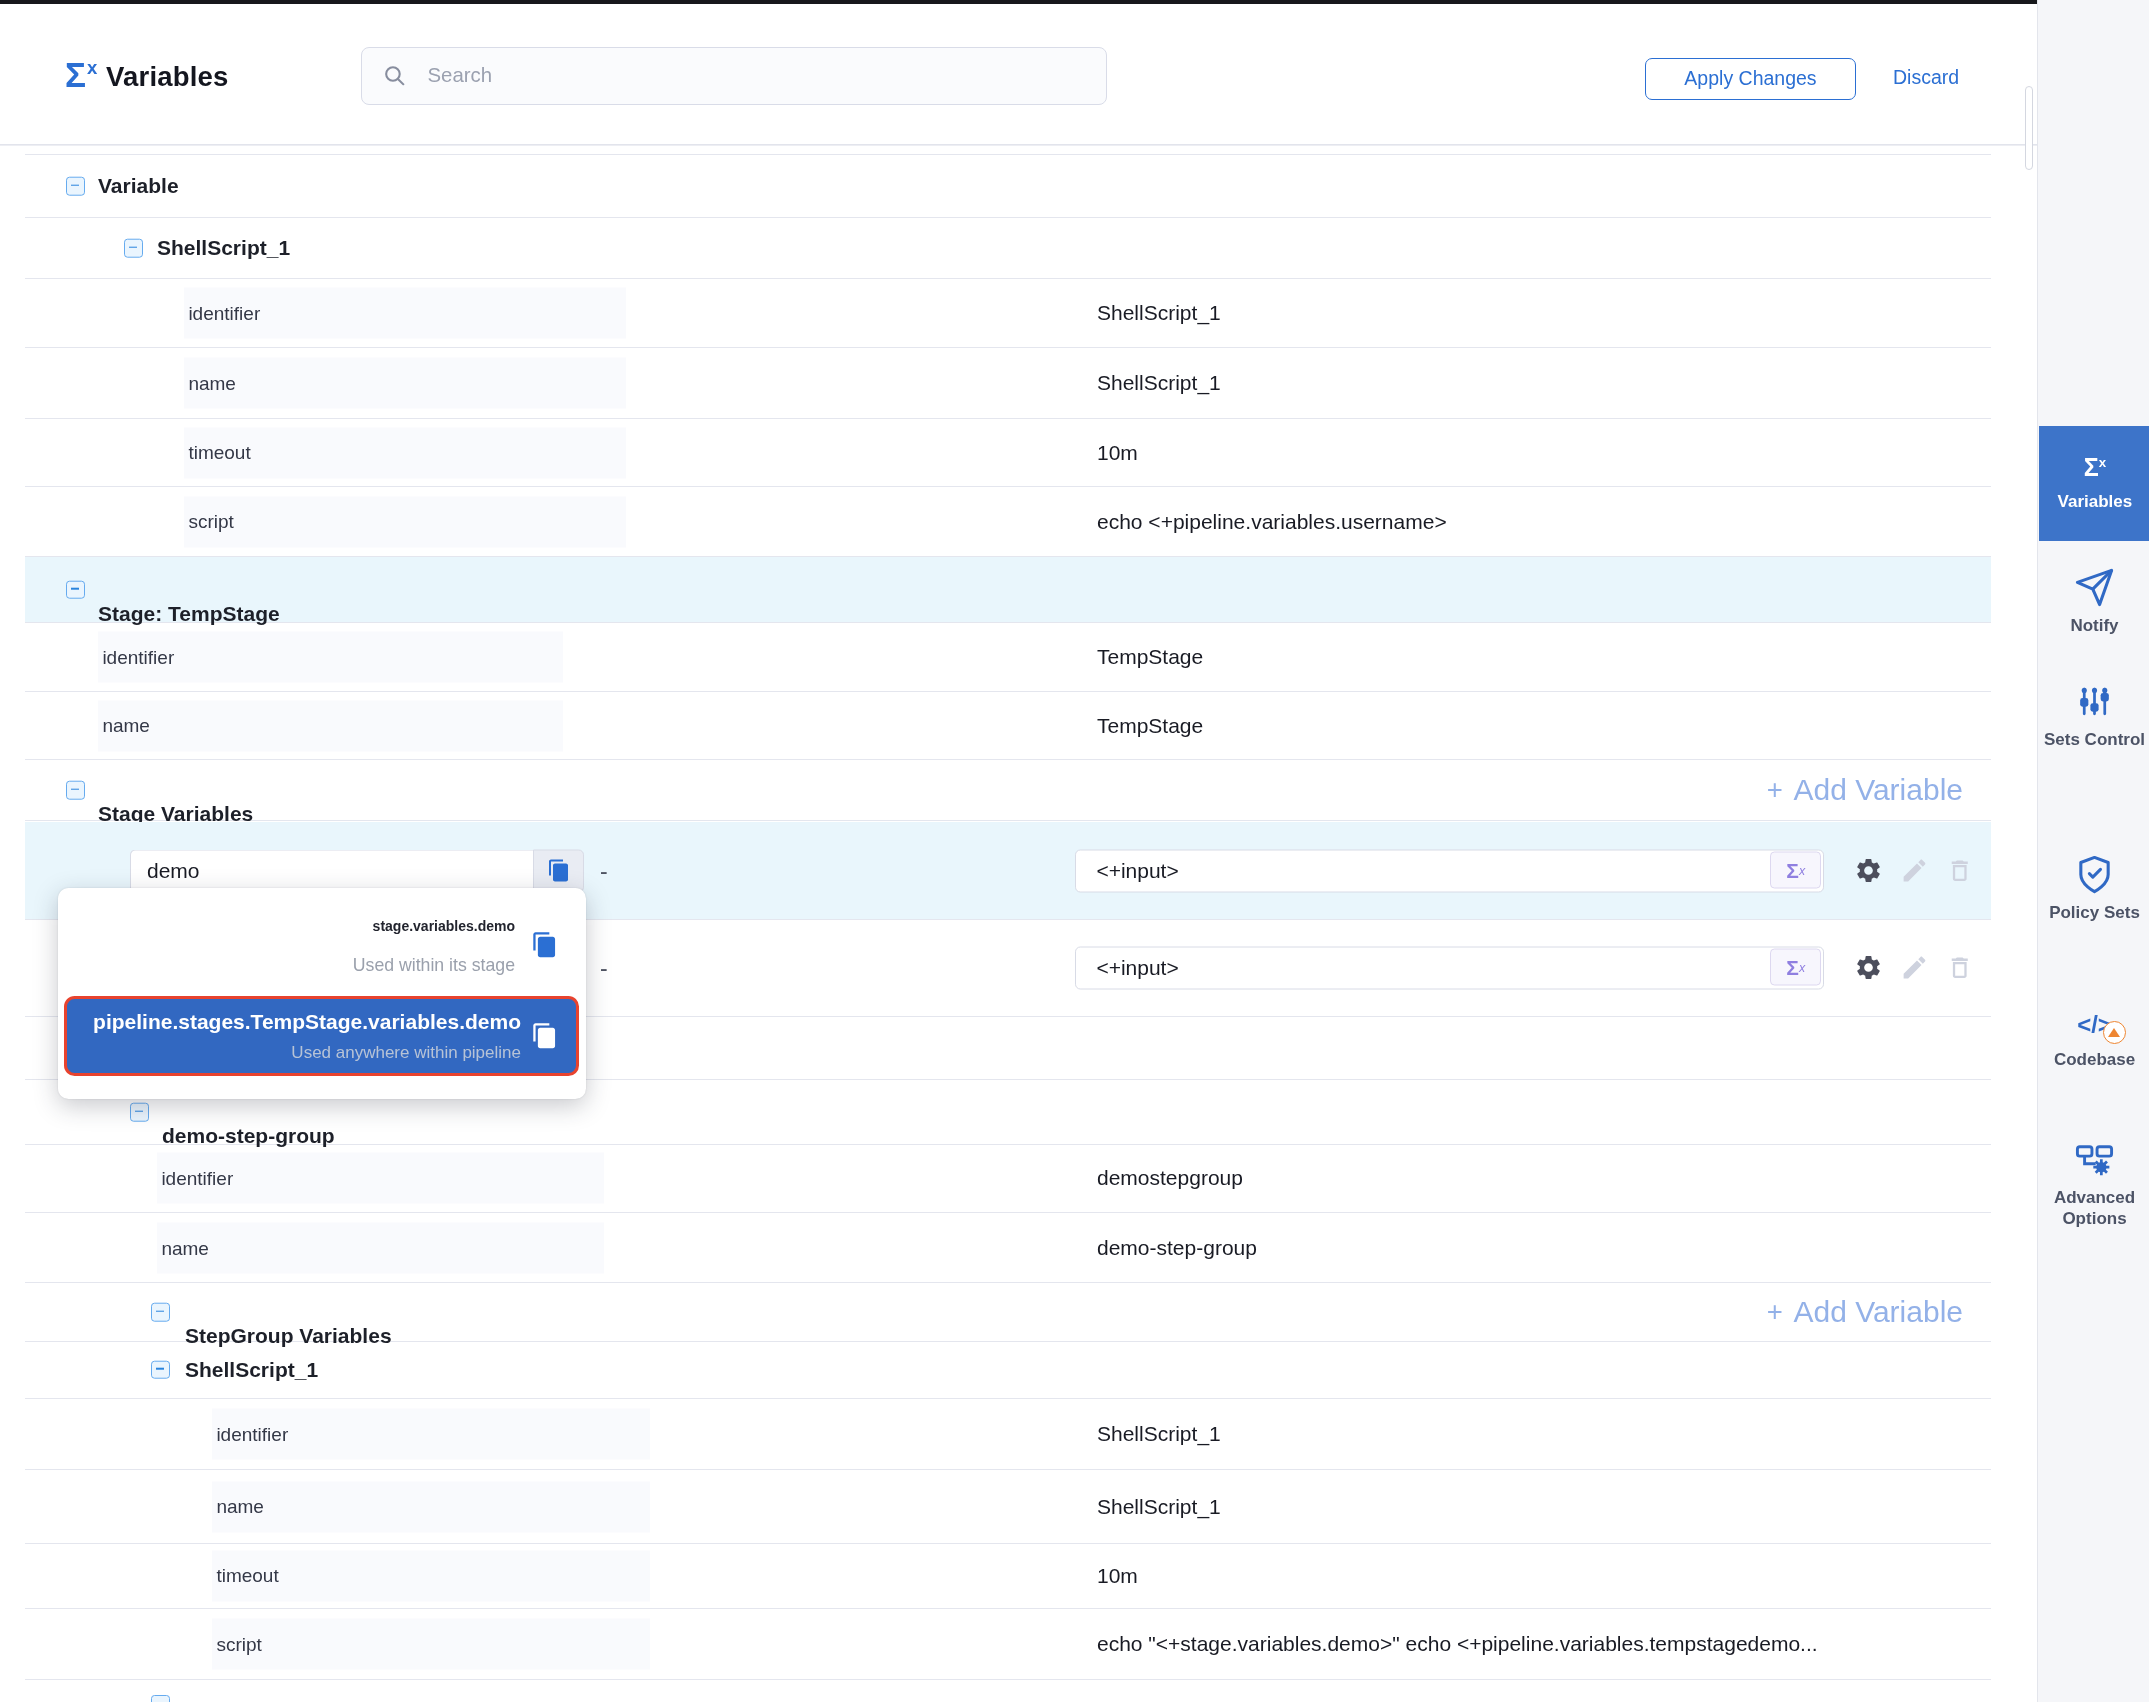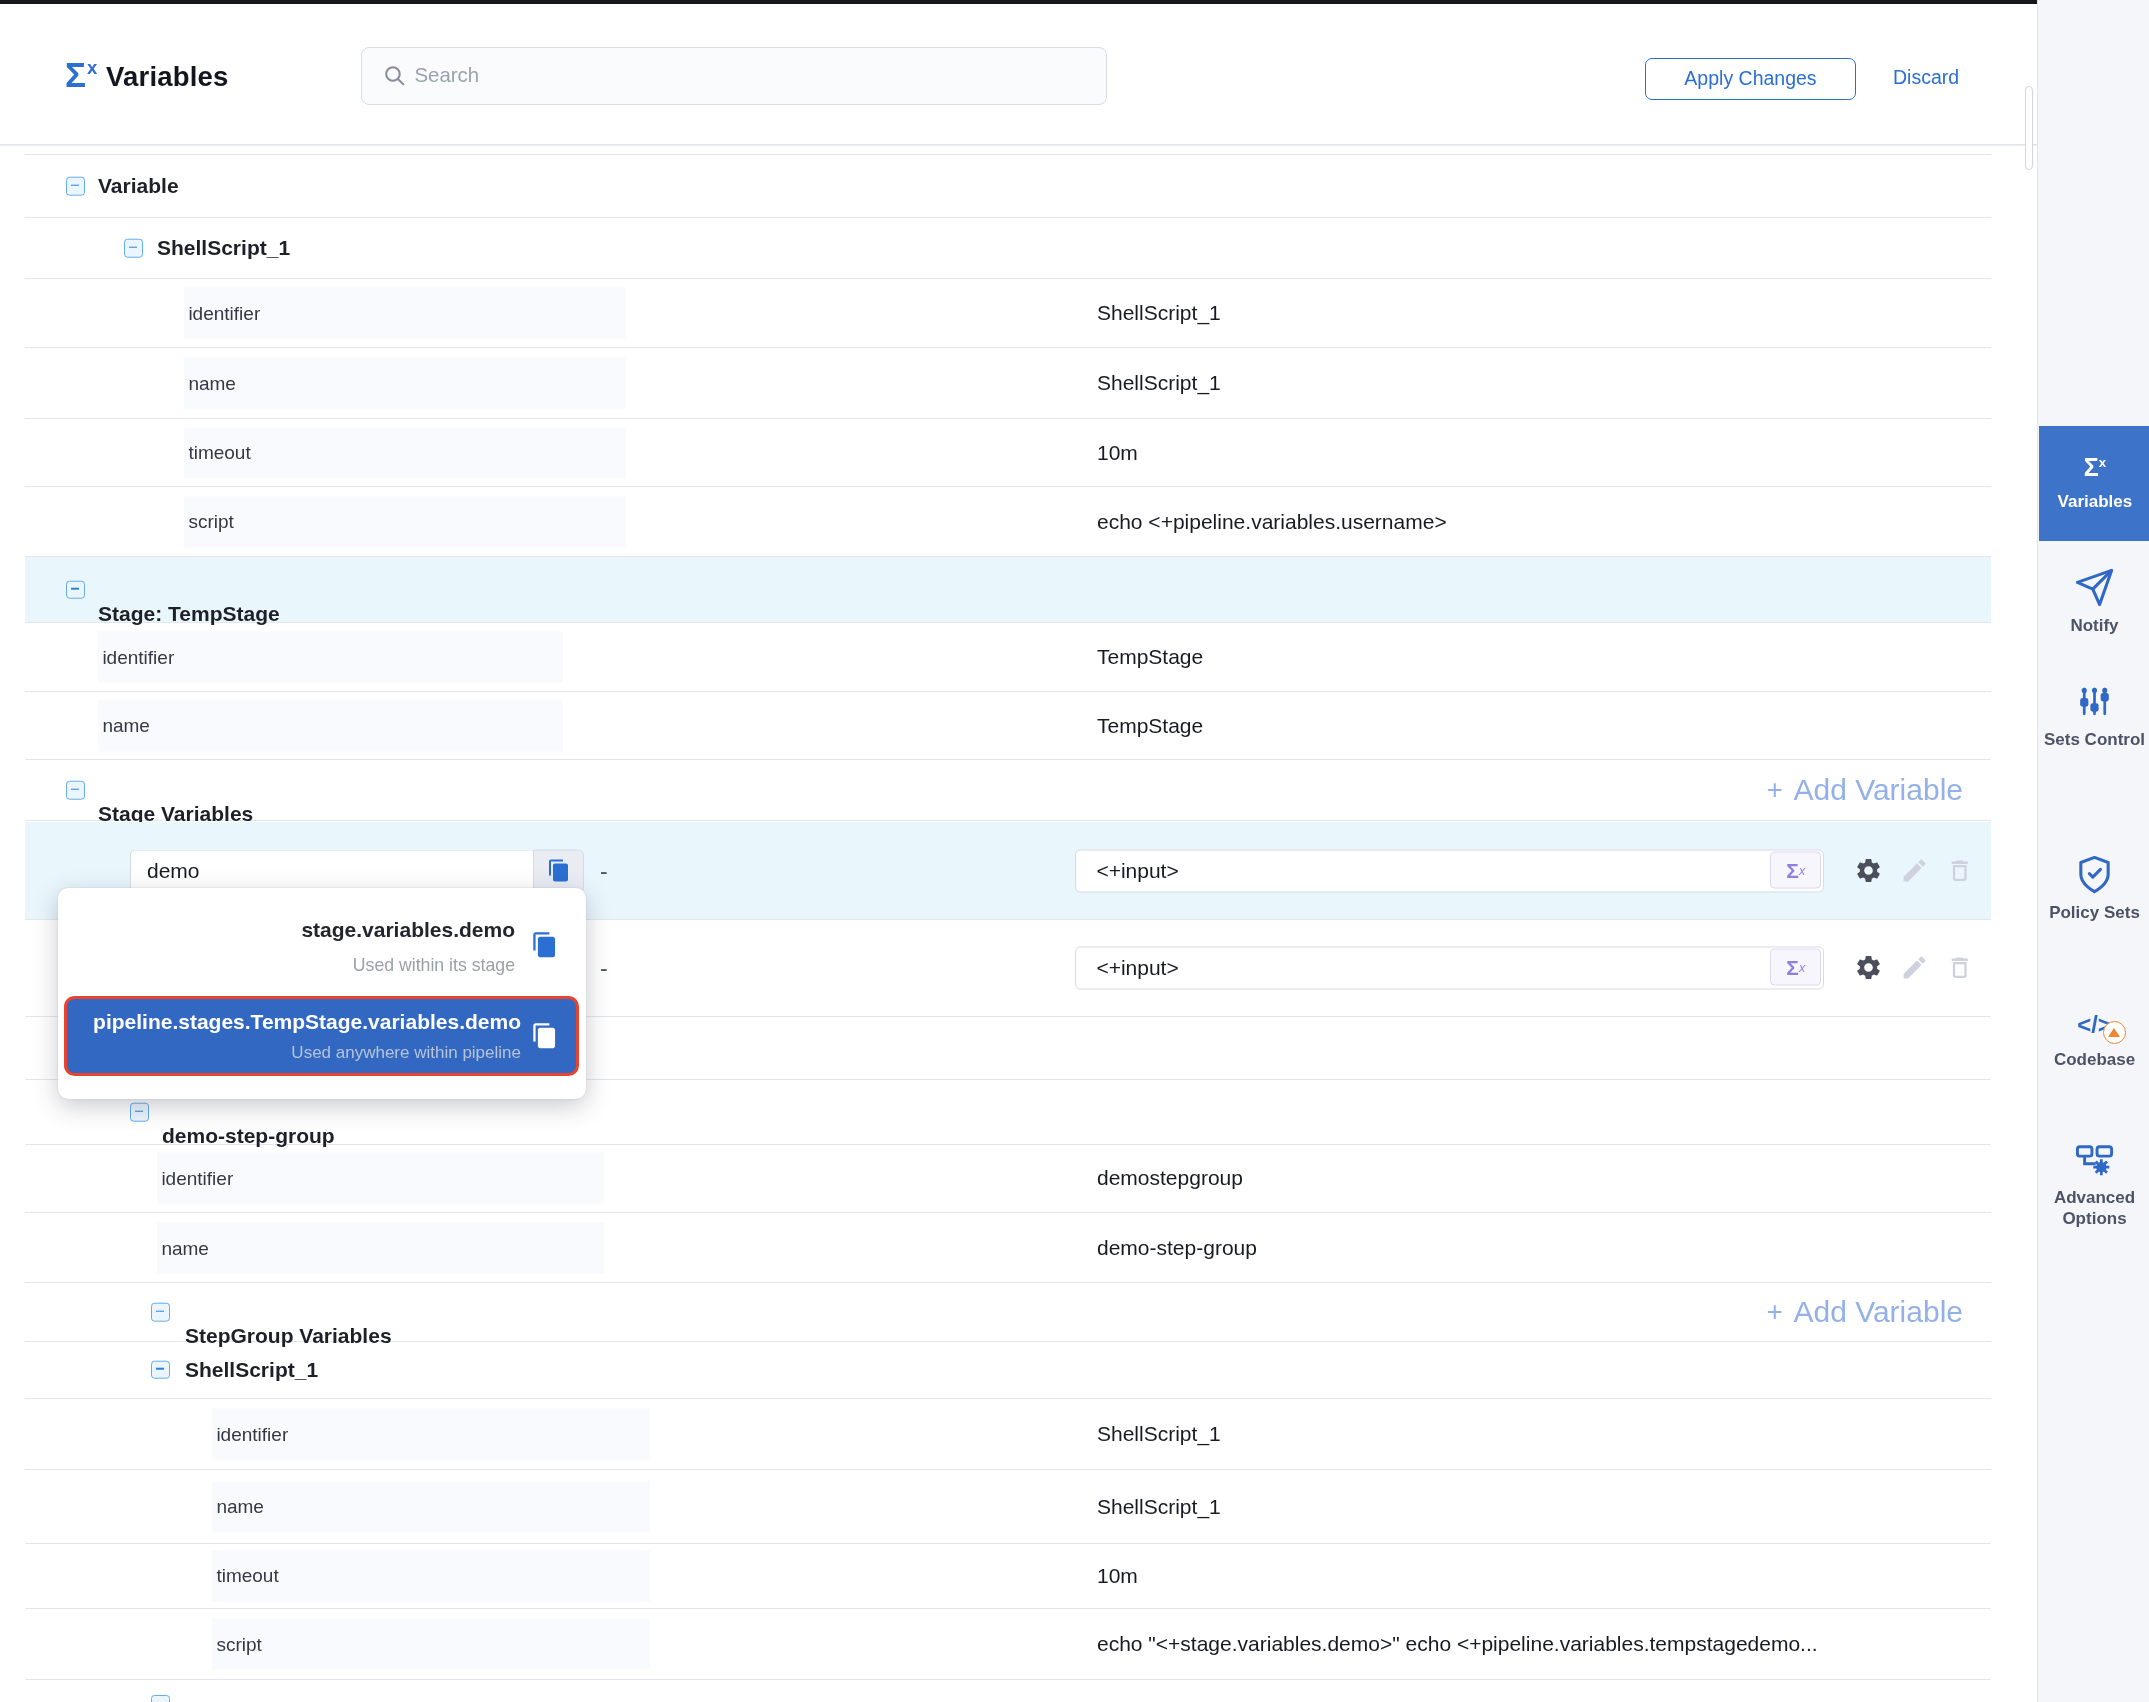--- a/index.html
+++ b/index.html
@@ -8,21 +8,21 @@
 
   .topbar { position:absolute; left:0; top:0; width:2149px; height:3.5px; background:#17181c; }
 
   
   .header { position:absolute; left:0; top:3.5px; width:2037px; height:141px; background:#fff; border-bottom:0.9px solid #e2e4ec; }
   .logo { position:absolute; left:65px; top:51px; }
   .logo .sig { font-size:35px; font-weight:700; color:#2b6fd3; }
   .logo .sigx { font-size:18.6px; font-weight:700; color:#2b6fd3; vertical-align:12.4px; margin-left:0.9px;}
   .page-title { position:absolute; left:106px; top:57px; font-size:27.5px; font-weight:700; color:#14161f; letter-spacing:0.2px; }
   .searchbox { position:absolute; left:361px; top:43px; width:746px; height:58px; background:#fafbfd; border:0.9px solid #d9dce8; border-radius:8px; display:flex; align-items:center; padding-left:19.5px; }
-  .searchbox input { border:none; outline:none; background:transparent; font-size:20.4px; color:#3a3f4e; margin-left:8px; width:621px; font-family:"Liberation Sans",sans-serif;}
+  .searchbox input { border:none; outline:none; background:transparent; font-size:20.4px; color:#3a3f4e; margin-left:21px; width:621px; font-family:"Liberation Sans",sans-serif;}
   .searchbox input::placeholder { color:#9ba1b0; }
   .btn-apply { position:absolute; left:1645px; top:54px; width:211px; height:42px; border:1.8px solid #2b6fd3; border-radius:7px; background:#fff; color:#2b6fd3; font-size:19.5px; font-weight:500; display:flex; align-items:center; justify-content:center; cursor:pointer; }
   .btn-discard { position:absolute; left:1893px; top:62px; font-size:19.5px; font-weight:500; color:#2b6fd3; cursor:pointer; }
 
   
   .hairline { position:absolute; left:0; top:145px; width:2037px; height:0.9px; background:#edeef3; }
   .table { position:absolute; left:0; top:154px; width:2037px; }
   .row { position:absolute; left:25px; width:1966px; border-bottom:0.9px solid #e4e6ee; }
   .row.first { border-top:0.9px solid #e4e6ee; }
   .row.bluebg { background:#e9f6fc; }
@@ -54,21 +54,21 @@
   .vinput { position:absolute; left:1050px; top:50%; transform:translateY(-50%); width:749px; height:43px; background:#fff; border:0.9px solid #d8dbe6; border-radius:5.3px; display:flex; align-items:center; padding-left:20.4px; font-size:21px; color:#191b24; cursor:text; }
   .vinput .suffix { position:absolute; right:1.8px; top:1.8px; width:51px; height:37px; background:#f7f6fd; border:0.9px solid #ddd8f0; border-radius:4.4px; display:flex; align-items:center; justify-content:center; cursor:pointer; }
   .suffix .sg { font-size:21px; font-weight:600; color:#8f7fe0; }
   .suffix .sgx { font-size:12.4px; font-style:italic; color:#8f7fe0; vertical-align:7px; }
   .rowicons { position:absolute; left:1828px; top:50%; transform:translateY(-50%); display:flex; align-items:center; gap:16px; }
   .icobtn { width:30px; height:30px; display:flex; align-items:center; justify-content:center; cursor:pointer; }
 
   
   .popover { position:absolute; left:58px; top:888px; width:528px; height:211px; background:#fff; border-radius:10.6px; box-shadow:0 7px 25px rgba(40,45,60,.25), 0 0 1.8px rgba(40,45,60,.15); z-index:20; }
   .opt1 { position:absolute; left:0; top:0; right:0; height:105px; }
-  .opt1 .t { position:absolute; right:71px; top:30px; font-size:21px; font-weight:600; color:#22242e; }
+  .opt1 .t { position:absolute; right:71px; top:30px; font-size:14px; font-weight:600; color:#22242e; }
   .opt1 .s { position:absolute; right:71px; top:67px; font-size:17.7px; color:#9aa0ac; }
   .opt1 .cp { position:absolute; right:28px; top:43px; cursor:pointer; }
   .opt2 { position:absolute; left:6.2px; right:7px; top:108px; height:80px; background:#3268c1; border:3.5px solid #e8432e; border-radius:10.6px; cursor:pointer; }
   .opt2 .t { position:absolute; right:55px; top:10.6px; font-size:21px; font-weight:600; color:#ffffff; white-space:nowrap; }
   .opt2 .s { position:absolute; right:55px; top:44px; font-size:17px; color:#b7c3d6; }
   .opt2 .cp { position:absolute; right:17.7px; top:23px; cursor:pointer; }
 
   
   .sidebar { position:absolute; left:2037px; top:0; width:113px; height:1702px; background:#f5f6f9; border-left:0.9px solid #e3e5ec; }
   .side-item { position:absolute; left:0; width:113px; display:flex; flex-direction:column; align-items:center; cursor:pointer; }

